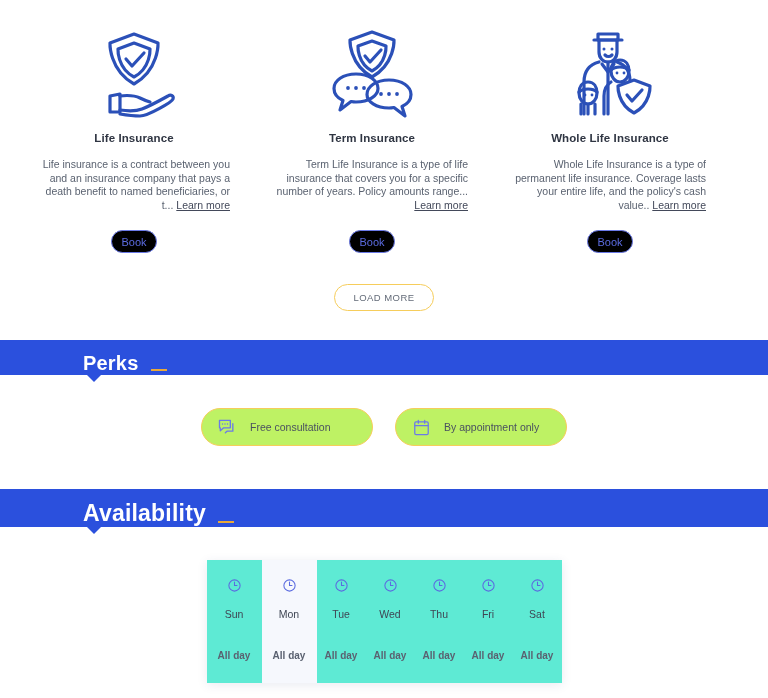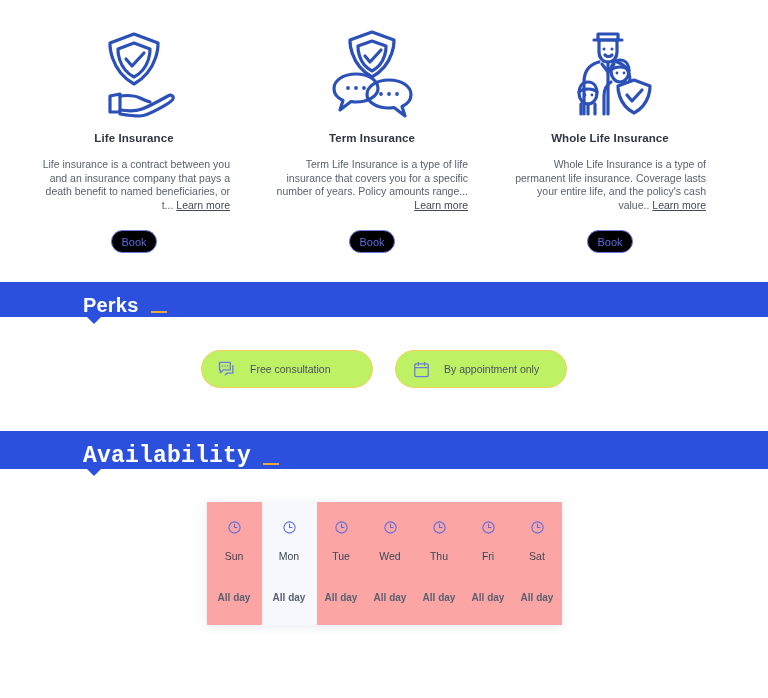--- a/index.html
+++ b/index.html
@@ -124,21 +124,21 @@
   }
 
   .banner-title {
     color: #ffffff;
     font-weight: bold;
     letter-spacing: .2px;
   }
 
   .banner-sm .banner-title { font-size: 20px; }
   .banner-lg { height: 38px; }
-  .banner-lg .banner-title { font-size: 23px; font-family: Liberation Mono, monospace; }
+  .banner-lg .banner-title { font-size: 23px; }
 
   .banner-dash {
     display: inline-block;
     width: 16px;
     height: 2px;
     background: #e9a93a;
     margin-left: 12px;
     vertical-align: middle;
     margin-bottom: 4px;
   }
@@ -191,21 +191,21 @@
     box-shadow: 0 2px 10px rgba(40,60,120,.10);
     overflow: hidden;
   }
 
   .avail-col {
     width: 49px;
     padding: 18px 0 22px 0;
     display: flex;
     flex-direction: column;
     align-items: center;
-    background: #fca5a5;
+    background: #5eead4;
   }
 
   .avail-col.today { background: #f6f8fd; }
 
   .avail-col:first-child { width: 55px; }
   .avail-col:nth-child(2) { width: 55px; }
 
   .clock-icon { margin-bottom: 11px; }
 
   .avail-day {
@@ -307,20 +307,23 @@
       <div class="card-title">Whole Life Insurance</div>
       <div class="card-desc">
         <span>Whole Life Insurance is a type of permanent life insurance. Coverage lasts your entire life, and the policy's cash value..</span>
         <a class="learn-more">Learn more</a>
       </div>
       <button class="book-btn">Book</button>
     </div>
 
   </div>
 
+  <div class="loadmore-wrap">
+    <button class="loadmore-btn">LOAD MORE</button>
+  </div>
 
   <div style="margin-top:29px;">
     <div class="banner banner-sm">
       <span class="banner-title">Perks</span>
       <span class="banner-dash"></span>
     </div>
   </div>
 
   <div class="perks">
     <div class="perk-pill">

